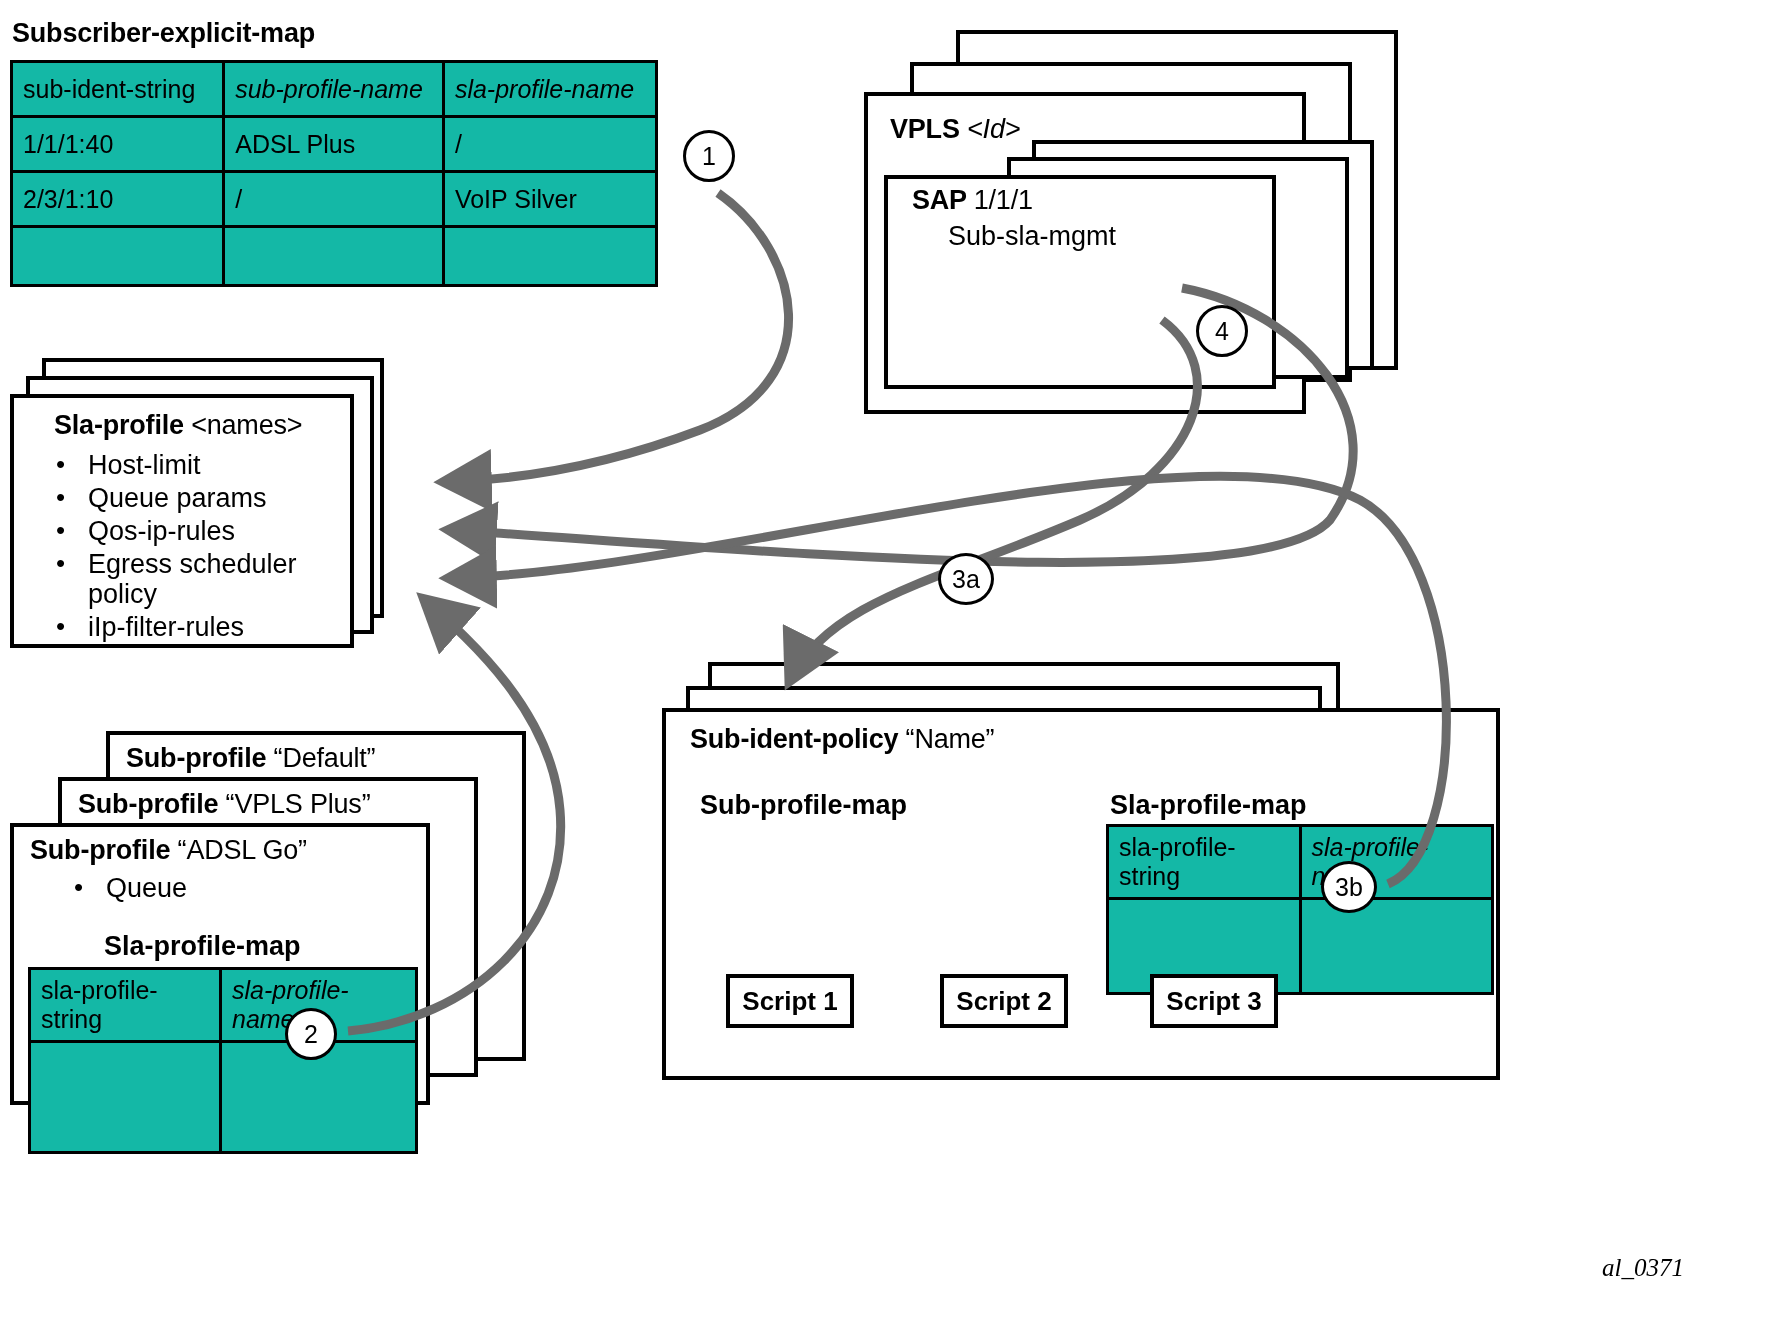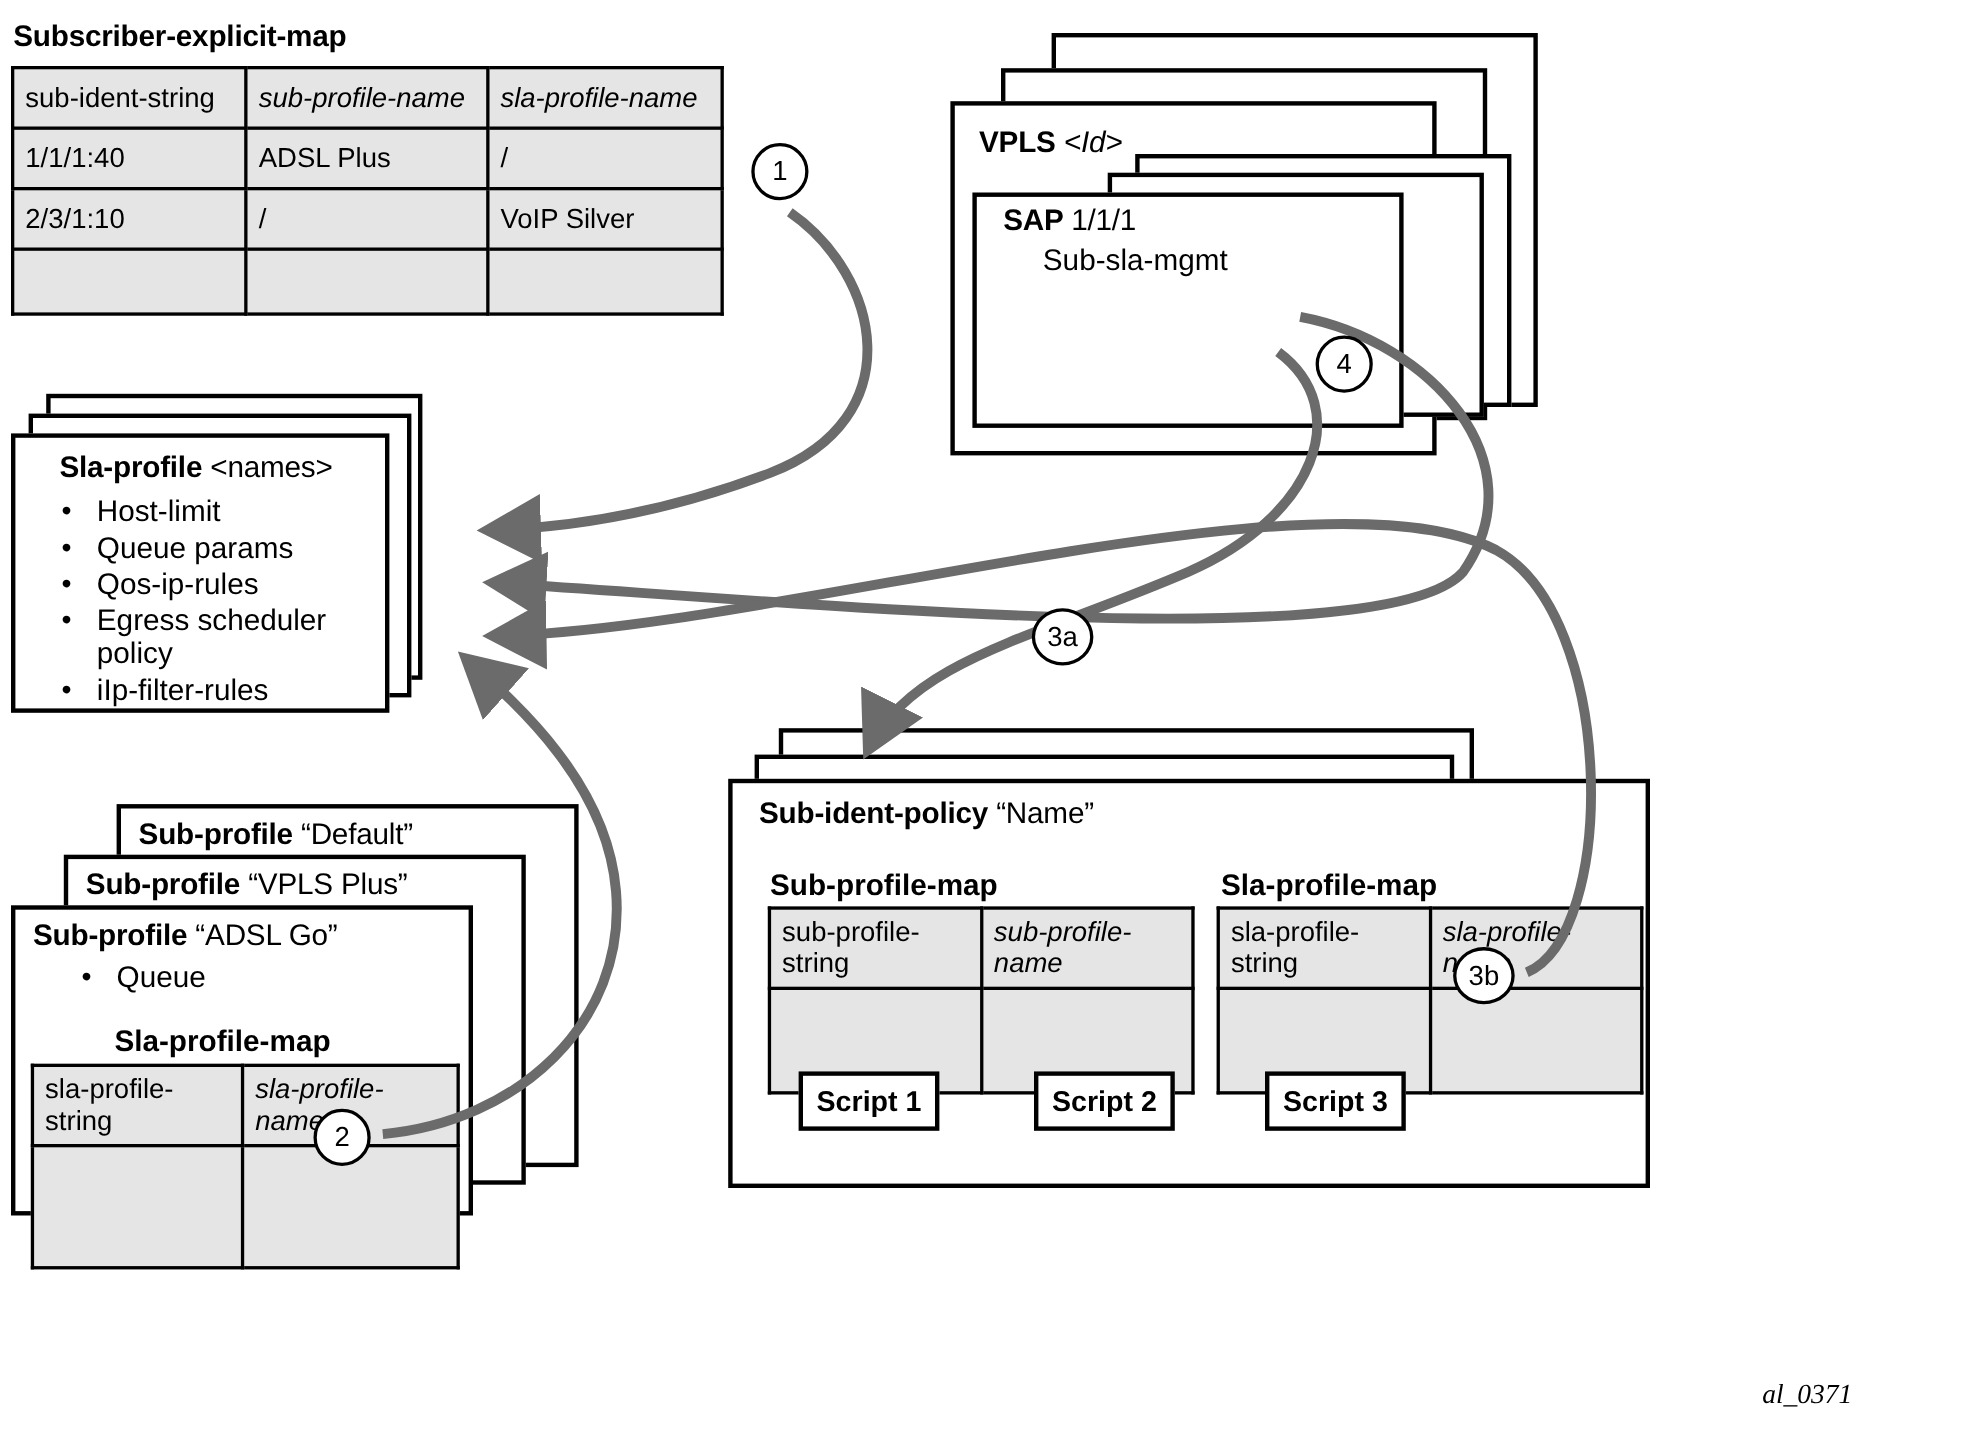--- a/index.html
+++ b/index.html
@@ -11,21 +11,21 @@
   .box{position:absolute;background:#fff;border:4px solid #000;box-sizing:border-box;}
   .shadowbox{position:absolute;background:#fff;border:4px solid #000;box-sizing:border-box;}
 
   
   .title{font-weight:bold;font-size:27px;letter-spacing:-0.2px;}
   .title .light{font-weight:normal;}
   .title .ital{font-weight:normal;font-style:italic;}
   .hdr-big{font-weight:bold;font-size:28px;}
 
   
-  table.grid{border-collapse:collapse;background:#e5e5e5;padding-left:33px;}
+  table.grid{border-collapse:collapse;background:#14b8a6;padding-left:33px;}
   table.grid td{border:3px solid #000;font-size:25px;padding:6px 10px;vertical-align:middle;}
   table.grid td.ital{font-style:italic;}
   table.grid td.hdr{text-align:left;}
 
   
   ul.bul{list-style:none;margin:0;padding:0;}
   ul.bul li{position:relative;font-size:27px;line-height:30px;padding-left:54px;margin-bottom:3px;}
   ul.bul li:before{content:"\2022";position:absolute;left:22px;top:-1px;font-size:26px;}
 
   
@@ -151,32 +151,20 @@
 
   <div class="shadowbox" style="left:708px;top:662px;width:632px;height:390px;"></div>
   <div class="shadowbox" style="left:686px;top:686px;width:636px;height:380px;"></div>
   <div class="box" style="left:662px;top:708px;width:838px;height:372px;">
     <div class="title" style="position:absolute;left:24px;top:12px;">
       <span>Sub-ident-policy</span>
       <span class="light">“Name”</span>
     </div>
 
     <div class="hdr-big" style="position:absolute;left:34px;top:78px;font-size:27px;">Sub-profile-map</div>
-    <table class="grid" style="position:absolute;left:32px;top:112px;width:388px;">
-      <tbody>
-          <tr>
-        <td class="hdr" style="width:190px;height:38px;">sub-profile-string</td>
-        <td class="hdr ital" style="width:190px;">sub-profile-name</td>
-      </tr>
-      <tr>
-        <td style="height:80px;"></td>
-        <td></td>
-      </tr>
-    </tbody>
-      </table>
 
     <div class="hdr-big" style="position:absolute;left:444px;top:78px;font-size:27px;">Sla-profile-map</div>
     <table class="grid" style="position:absolute;left:440px;top:112px;width:388px;">
       <tbody>
           <tr>
         <td class="hdr" style="width:190px;height:38px;">sla-profile-string</td>
         <td class="hdr ital" style="width:190px;">sla-profile-name</td>
       </tr>
       <tr>
         <td style="height:80px;"></td>

